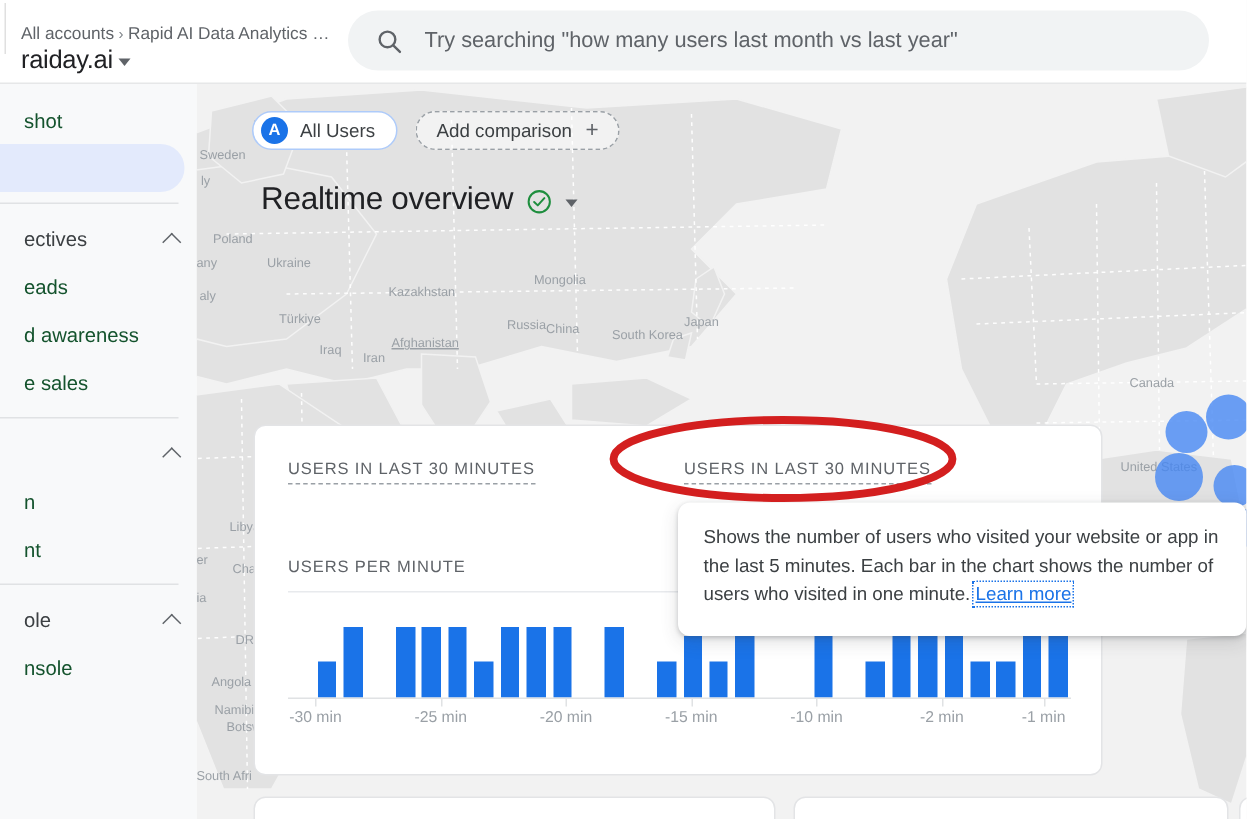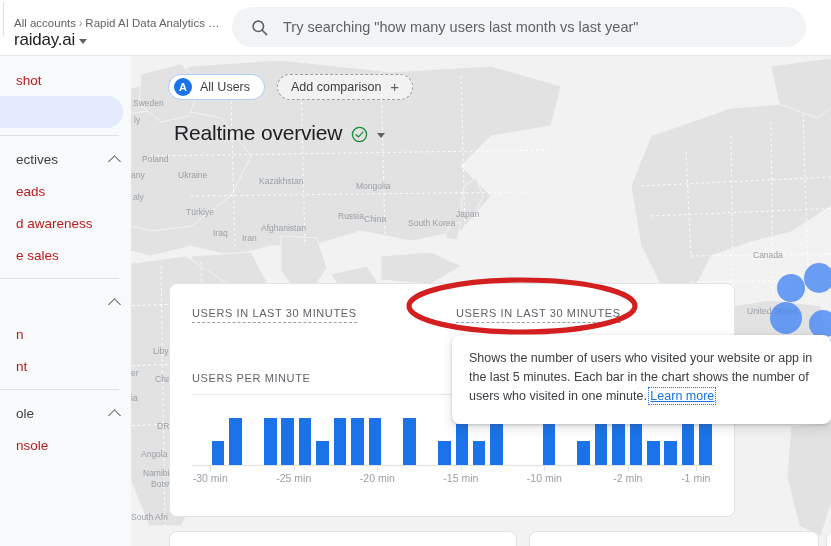--- a/index.html
+++ b/index.html
@@ -53,21 +53,21 @@
   }
 
   
   .sidebar {
     position: absolute; left: 0; top: 56px; width: 131px; height: 490px;
     background: #f8f9fa; z-index: 30; overflow: hidden;
     padding-top: 8px;
   }
   .side-item {
     position: relative; height: 32px; display: flex; align-items: center;
-    padding-left: 16px; font-size: 13.5px; color: #b91c1c; white-space: nowrap;
+    padding-left: 16px; font-size: 13.5px; color: #14532d; white-space: nowrap;
   }
   .side-item.sel {
     background: #e3eafc; border-radius: 0 16px 16px 0;
     margin-right: 8px; color: #1967d2;
   }
   .side-sep {
     height: 1px; background: #e0e2e4; margin: 7px 12px 7px 0;
   }
   .side-group {
     position: relative; height: 32px; display: flex; align-items: center;
@@ -288,22 +288,22 @@
         <div class="map-label" style="left: 38px; top: 22px;">Finland</div>
         <div class="map-label" style="left: 2px; top: 42px;">Sweden</div>
         <div class="map-label" style="left: 3px; top: 59px;">ly</div>
         <div class="map-label" style="left: 11px; top: 98px;">Poland</div>
         <div class="map-label" style="left: 0px; top: 114px;">any</div>
         <div class="map-label" style="left: 47px; top: 114px;">Ukraine</div>
         <div class="map-label" style="left: 2px; top: 136px;">aly</div>
         <div class="map-label" style="left: 55px; top: 151px;">Türkiye</div>
         <div class="map-label" style="left: 82px; top: 172px;">Iraq</div>
         <div class="map-label" style="left: 111px; top: 177px;">Iran</div>
-        <div class="map-label" style="left: 130px; top: 167px;">Afghanistan</div>
-        <div class="map-label" style="left: 128px; top: 120px;">Kazakhstan</div>
+        <div class="map-label" style="left: 130px; top: 167px; text-decoration: underline;">Afghanistan</div>
+        <div class="map-label" style="left: 128px; top: 133px;">Kazakhstan</div>
         <div class="map-label" style="left: 207px; top: 155px;">Russia</div>
         <div class="map-label" style="left: 225px; top: 125px;">Mongolia</div>
         <div class="map-label" style="left: 233px; top: 158px;">China</div>
         <div class="map-label" style="left: 277px; top: 162px;">South Korea</div>
         <div class="map-label" style="left: 325px; top: 153px;">Japan</div>
         <div class="map-label" style="left: 22px; top: 290px;">Libya</div>
         <div class="map-label" style="left: 0px; top: 312px;">er</div>
         <div class="map-label" style="left: 24px; top: 318px;">Chad</div>
         <div class="map-label" style="left: 0px; top: 337px;">ia</div>
         <div class="map-label" style="left: 26px; top: 365px;">DRC</div>

